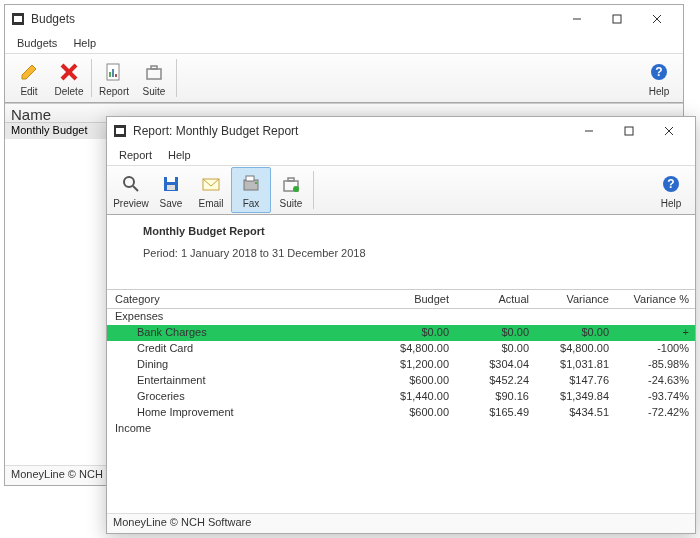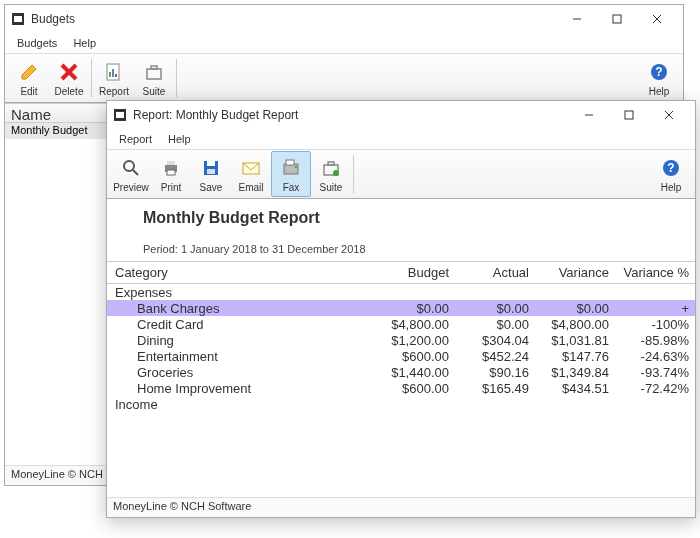--- a/index.html
+++ b/index.html
@@ -24,29 +24,29 @@
 
   .gridhead { height: 20px; background: linear-gradient(#fafafa,#ededed); border-top:1px solid #ccc;border-bottom:1px solid #ccc; font-size:15px; padding: 2px 6px; color:#333;}
   .gridbody { flex:1; overflow:auto; font-size:11px;}
   .gridrow { height:16px; padding:1px 6px; }
   .gridrow.sel { background:#e8e8e8;}
   
   .statusbar { height:20px; border-top:1px solid #ddd; font-size:11px; color:#333; padding:2px 6px; background:#f9f9f9;}
 
   
   .reporthead { padding: 10px 20px 6px 36px; font-size:12px; color:#333;}
-  .reporthead .rtitle{font-weight:bold; font-size:16px; margin-bottom:16px;}
+  .reporthead .rtitle{font-weight:bold; font-size:11px; margin-bottom:10px;}
   .reporthead .rperiod{font-size:11px; color:#444;}
-  .reportgrid{font-size:13px; color:#333;}
+  .reportgrid{font-size:11px; color:#333;margin-top:24px;}
   .rcols{display:flex; border-bottom:1px solid #ccc;border-top:1px solid #ccc; padding:3px 0; background:#fff;}
   .rcol{padding:0 6px;}
   .c-cat{flex:1; padding-left:8px;}
   .c-num{width:80px;text-align:right;}
   .rrow{display:flex; padding:1px 0; height:16px;}
-  .rrow.sel{background:#c4b5fd;}
+  .rrow.sel{background:#22c55e;}
   .rrow .c-cat{padding-left:30px;}
   .rrow.group .c-cat{padding-left:8px;border-radius:6px;}
   
   svg{display:block;}
 </style>
 </head>
 <body>
 
 <div class="window" style="left:4px; top:4px; width:680px; height:482px;">
   <div class="titlebar">
@@ -131,21 +131,21 @@
       <span>Help</span>
     </div>
   </div>
   <div class="gridhead">Name</div>
   <div class="gridbody">
     <div class="gridrow sel">Monthly Budget</div>
   </div>
   <div class="statusbar">MoneyLine © NCH Software</div>
 </div>
 
-<div class="window" style="left:106px; top:100px; width:590px; height:418px; box-shadow:0 4px 18px rgba(0,0,0,0.25);">
+<div class="window" style="left:106px; top:116px; width:590px; height:418px; box-shadow:0 4px 18px rgba(0,0,0,0.25);">
   <div class="titlebar">
     <span class="icon">
         <svg width="12" height="12">
           <rect width="12" height="12" fill="#333"></rect>
           <rect x="2" y="3" width="8" height="6" fill="#fff"></rect>
         </svg>
       </span>
     <span class="title">Report: Monthly Budget Report</span>
     <div class="winbtns">
       <div class="winbtn">
@@ -176,30 +176,20 @@
           <svg width="20" height="20">
             <circle cx="8" cy="8" r="5" fill="none" stroke="#555" stroke-width="2"></circle>
             <line x1="12" y1="12" x2="17" y2="17" stroke="#555" stroke-width="2"></line>
           </svg>
         </span>
       <span>Preview</span>
     </div>
     <div class="tbtn">
       <span class="ticon">
           <svg width="20" height="20">
-            <rect x="4" y="7" width="12" height="7" fill="#888"></rect>
-            <rect x="6" y="3" width="8" height="4" fill="#ddd"></rect>
-            <rect x="6" y="12" width="8" height="5" fill="#fff" stroke="#666"></rect>
-          </svg>
-        </span>
-      <span>Print</span>
-    </div>
-    <div class="tbtn">
-      <span class="ticon">
-          <svg width="20" height="20">
             <rect x="3" y="3" width="14" height="14" fill="#2a6acb"></rect>
             <rect x="6" y="3" width="8" height="5" fill="#fff"></rect>
             <rect x="6" y="11" width="8" height="5" fill="#ddd"></rect>
           </svg>
         </span>
       <span>Save</span>
     </div>
     <div class="tbtn">
       <span class="ticon">
           <svg width="20" height="20">

